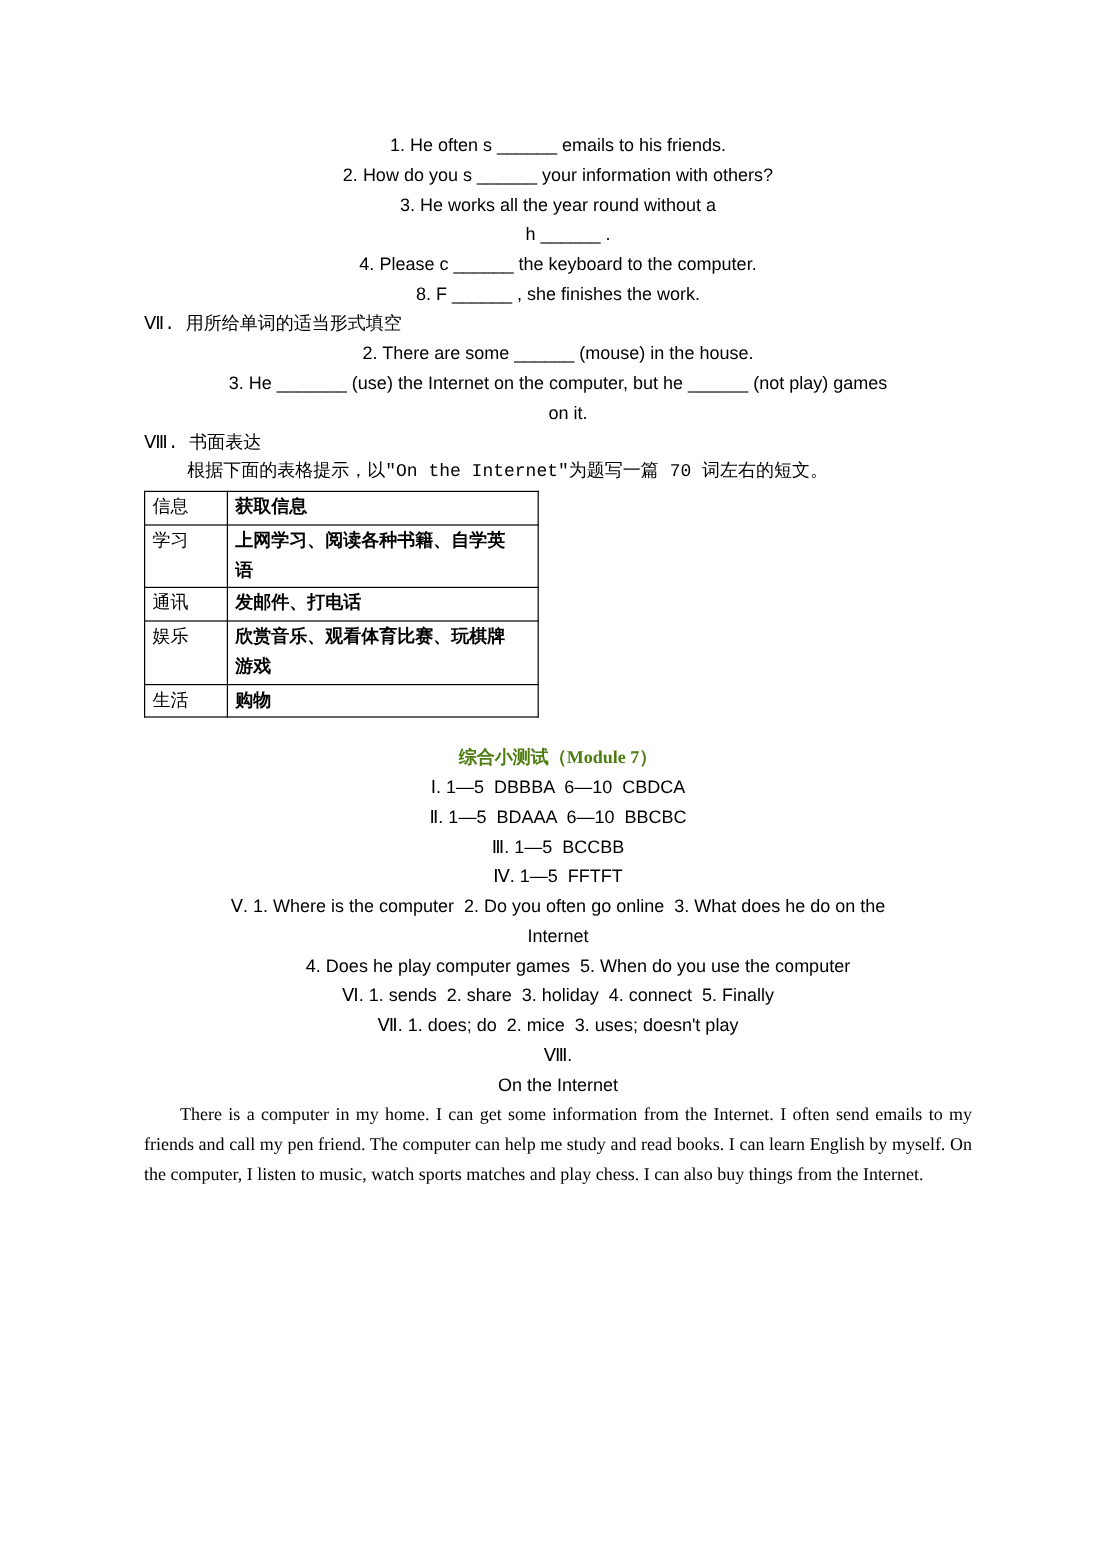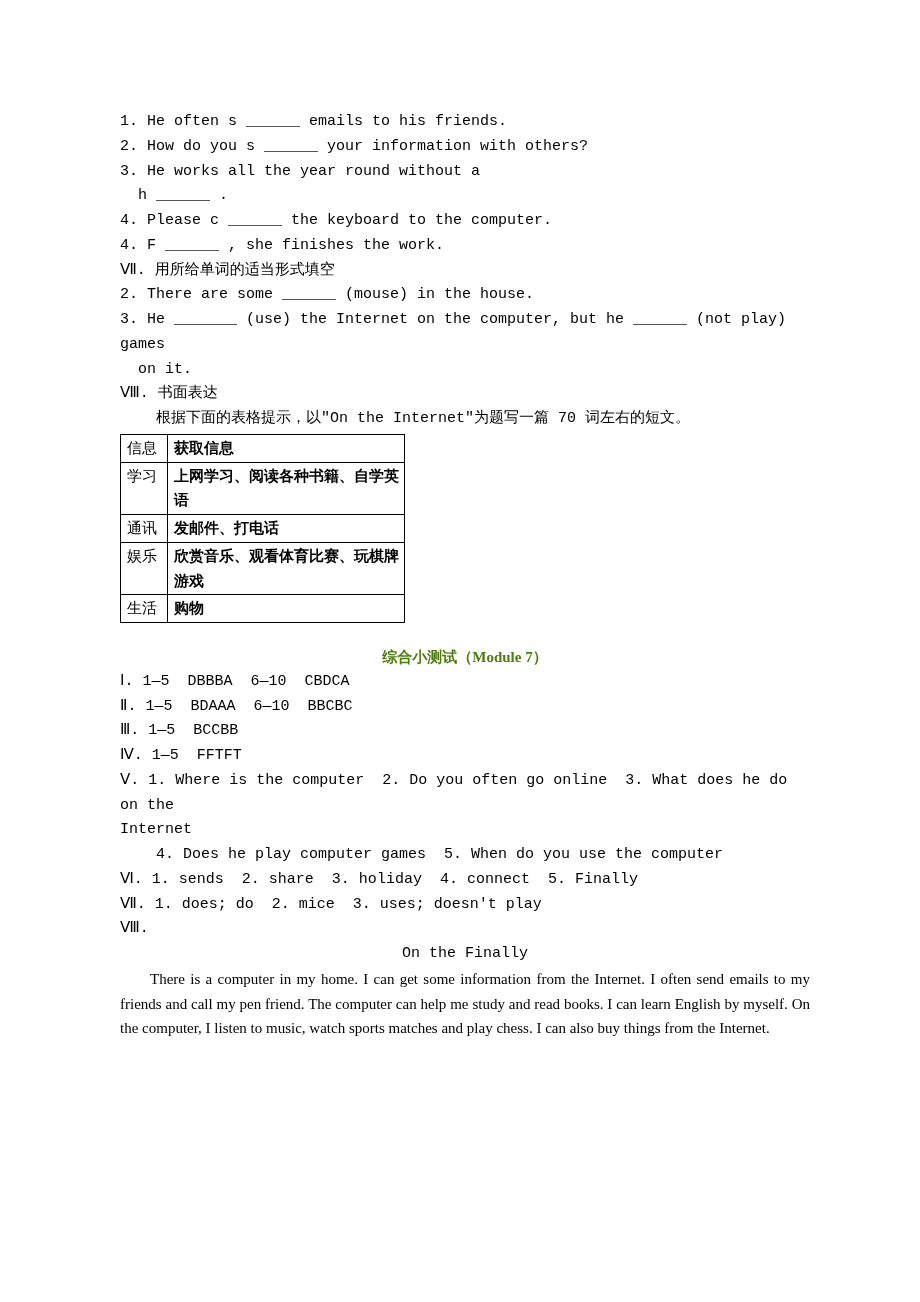--- a/index.html
+++ b/index.html
@@ -22,21 +22,21 @@
   }
   .indent1 { padding-left: 2ch; }
   .indent2 { padding-left: 4ch; }
   table {
     border-collapse: collapse;
     margin-top: 2px;
     margin-bottom: 10px;
   }
   td {
     border: 1px solid #000;
-    padding: 1px 0 1px 6px;
+    padding: 1px 22px 1px 6px;
     vertical-align: top;
     font-family: "SimSun", serif;
   }
   td.c1 { width: 40px; }
   td.c2 { width: 230px; font-weight: bold; }
   .ans-title {
     color: #4d7c0f;
     text-align: center;
     font-family: "SimSun", serif;
     font-weight: bold;
@@ -44,33 +44,33 @@
   }
   .essay-title {
     text-align: center;
     font-family: "Courier New", monospace;
   }
   .essay-body {
     text-indent: 2em;
     font-family: Liberation Serif, serif;
     text-align: justify;
   }
-  .mono { font-family: Liberation Mono, monospace; }
+  .mono { font-family: Liberation Sans, sans-serif; text-align: center; }
 </style>
 </head>
 <body>
 
 <div class="page">
 
   <div class="line mono">1. He often s ______ emails to his friends.</div>
   <div class="line mono">2. How do you s ______ your information with others?</div>
   <div class="line mono">3. He works all the year round without a</div>
   <div class="line mono indent1">h ______ .</div>
   <div class="line mono">4. Please c ______ the keyboard to the computer.</div>
-  <div class="line mono">4. F ______ , she finishes the work.</div>
+  <div class="line mono">8. F ______ , she finishes the work.</div>
 
   <div class="line">Ⅶ. 用所给单词的适当形式填空</div>
   <div class="line mono">2. There are some ______ (mouse) in the house.</div>
   <div class="line mono">3. He _______ (use) the Internet on the computer, but he ______ (not play) games</div>
   <div class="line mono indent1">on it.</div>
 
   <div class="line">Ⅷ. 书面表达</div>
   <div class="line indent2">根据下面的表格提示，以"On the Internet"为题写一篇 70 词左右的短文。</div>
 
   <table>
@@ -104,16 +104,16 @@
   <div class="line mono">Ⅱ. 1—5  BDAAA  6—10  BBCBC</div>
   <div class="line mono">Ⅲ. 1—5  BCCBB</div>
   <div class="line mono">Ⅳ. 1—5  FFTFT</div>
   <div class="line mono">Ⅴ. 1. Where is the computer  2. Do you often go online  3. What does he do on the</div>
   <div class="line mono">Internet</div>
   <div class="line mono indent2">4. Does he play computer games  5. When do you use the computer</div>
   <div class="line mono">Ⅵ. 1. sends  2. share  3. holiday  4. connect  5. Finally</div>
   <div class="line mono">Ⅶ. 1. does; do  2. mice  3. uses; doesn't play</div>
   <div class="line mono">Ⅷ.</div>
 
-  <div class="essay-title mono">On the Finally</div>
+  <div class="essay-title mono">On the Internet</div>
   <div class="essay-body">There is a computer in my home. I can get some information from the Internet. I often send emails to my friends and call my pen friend. The computer can help me study and read books. I can learn English by myself. On the computer, I listen to music, watch sports matches and play chess. I can also buy things from the Internet.</div>
 
 </div>
 
 </body></html>

